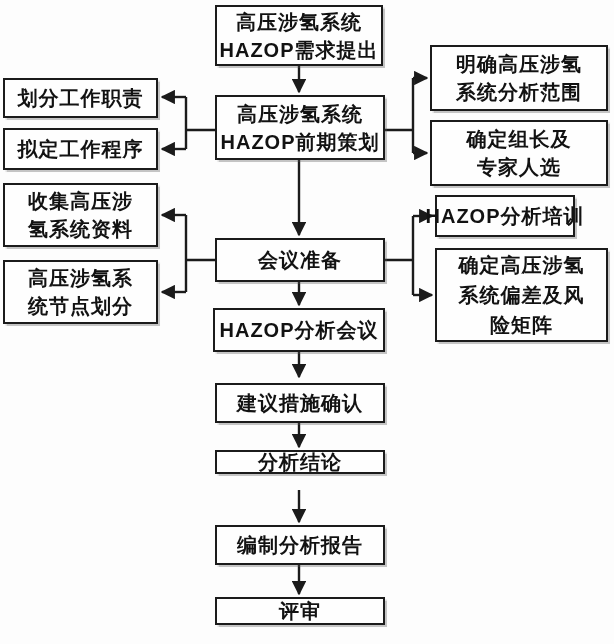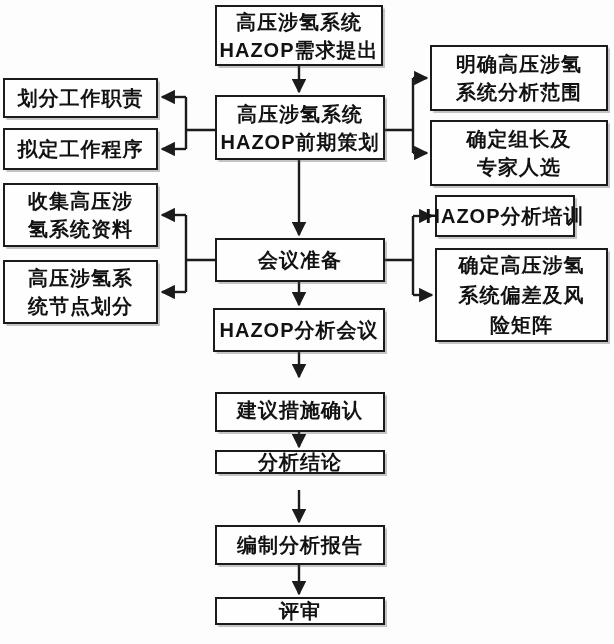--- a/index.html
+++ b/index.html
@@ -114,21 +114,21 @@
   </div>
 
   <div class="node" style="left:215px; top:238px; width:170px; height:44px;font-family:Liberation Serif, serif;">
     <span>会议准备</span>
   </div>
 
   <div class="node" style="left:213px; top:308px; width:172px; height:44px;">
     <span>HAZOP分析会议</span>
   </div>
 
-  <div class="node" style="left:215px; top:392px; width:170px; height:40px;font-family:Liberation Mono, monospace;">
+  <div class="node" style="left:215px; top:383px; width:170px; height:40px;">
     <span>建议措施确认</span>
   </div>
 
   <div class="node" style="left:215px; top:450px; width:170px; height:24px;">
     <span>分析结论</span>
   </div>
 
   <div class="node" style="left:215px; top:525px; width:170px; height:40px;">
     <span>编制分析报告</span>
   </div>

